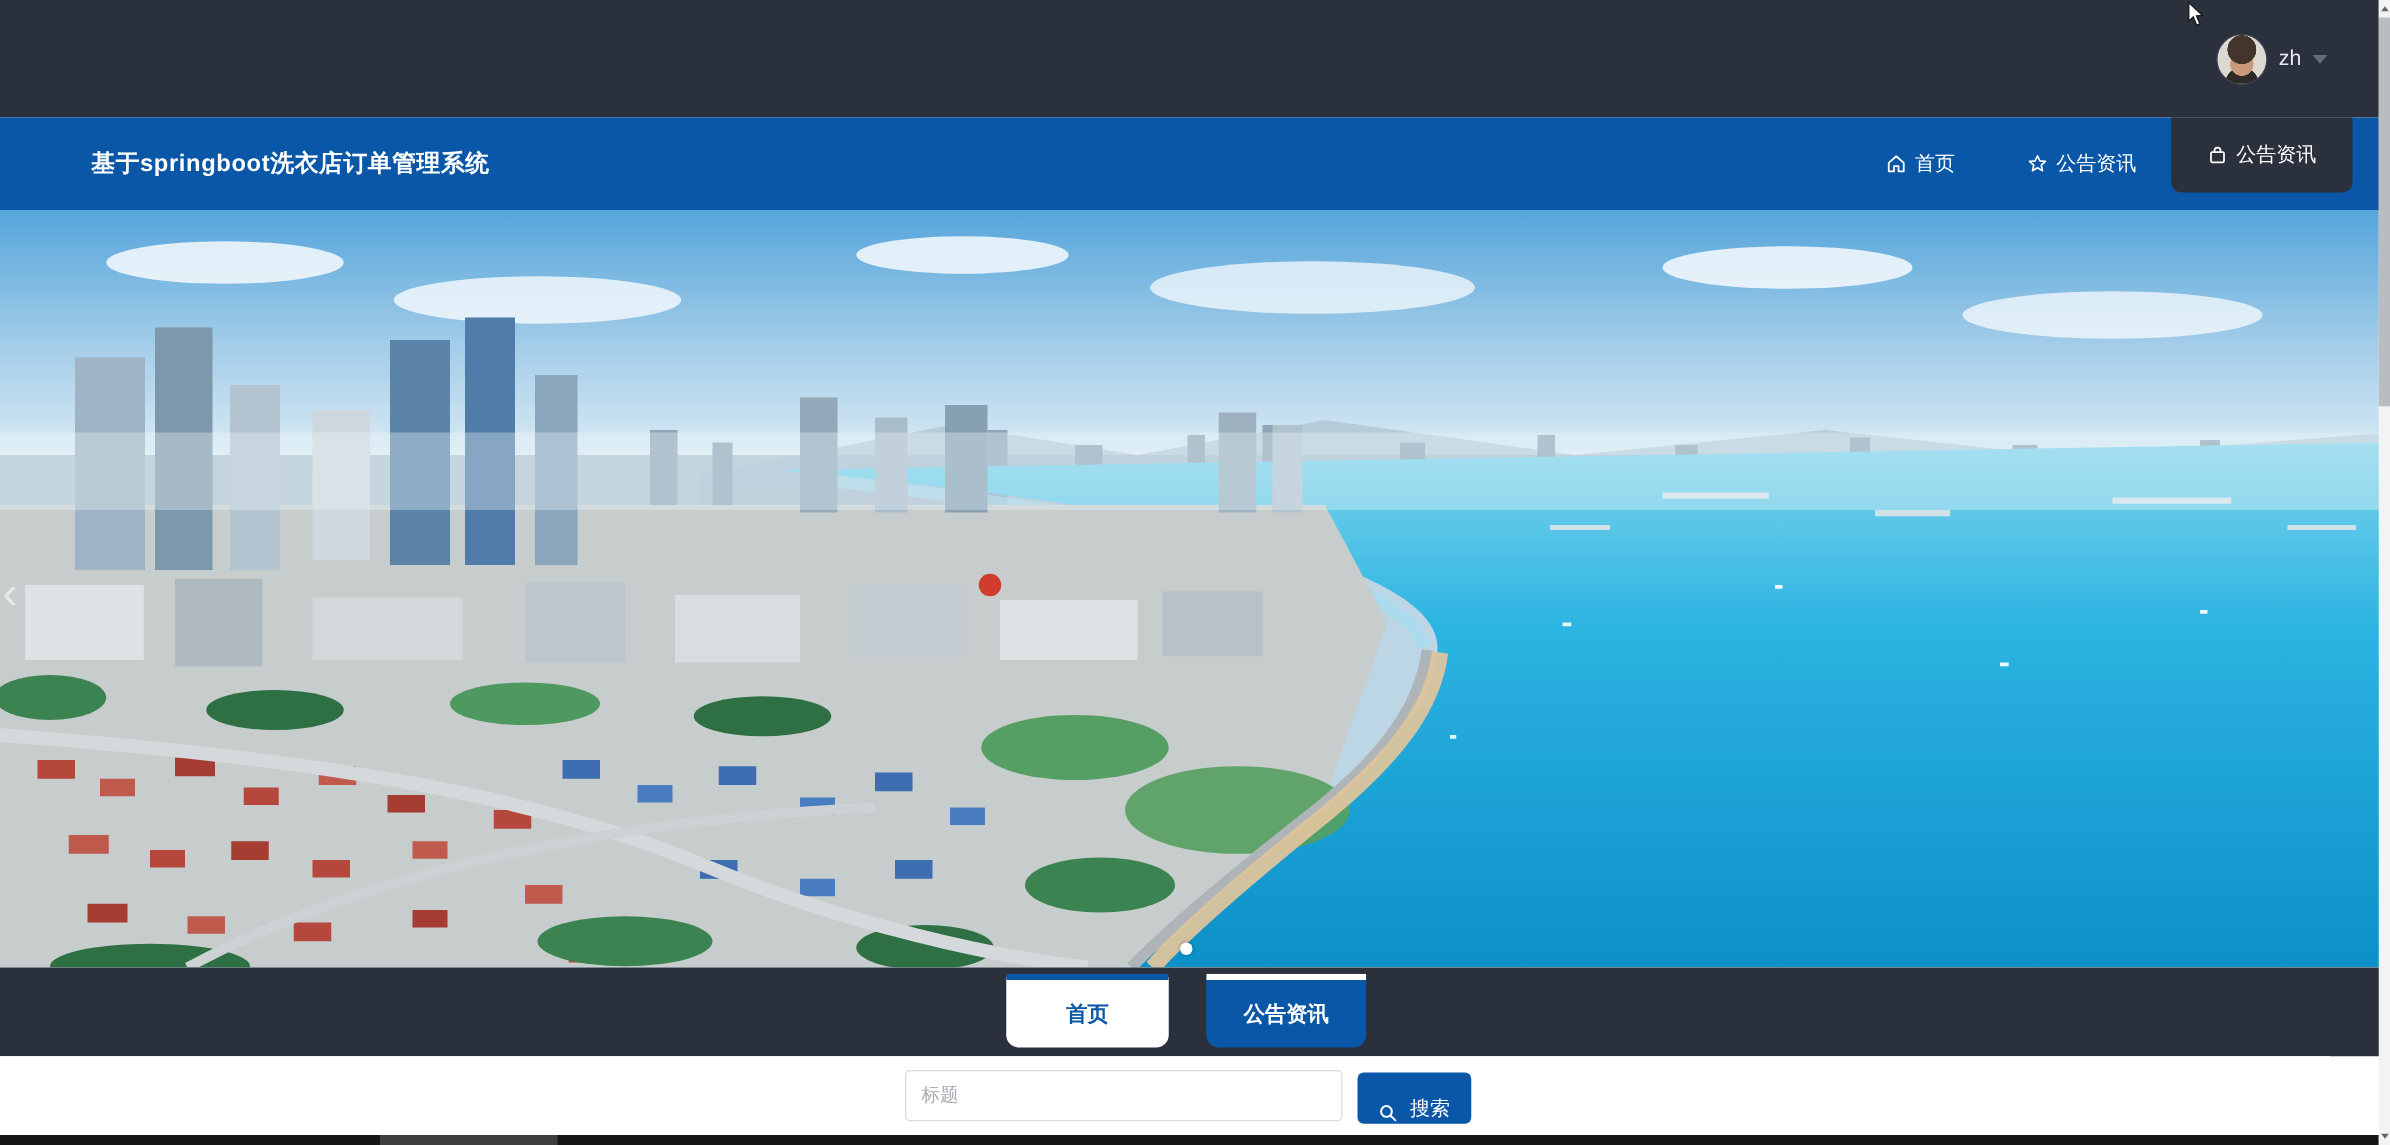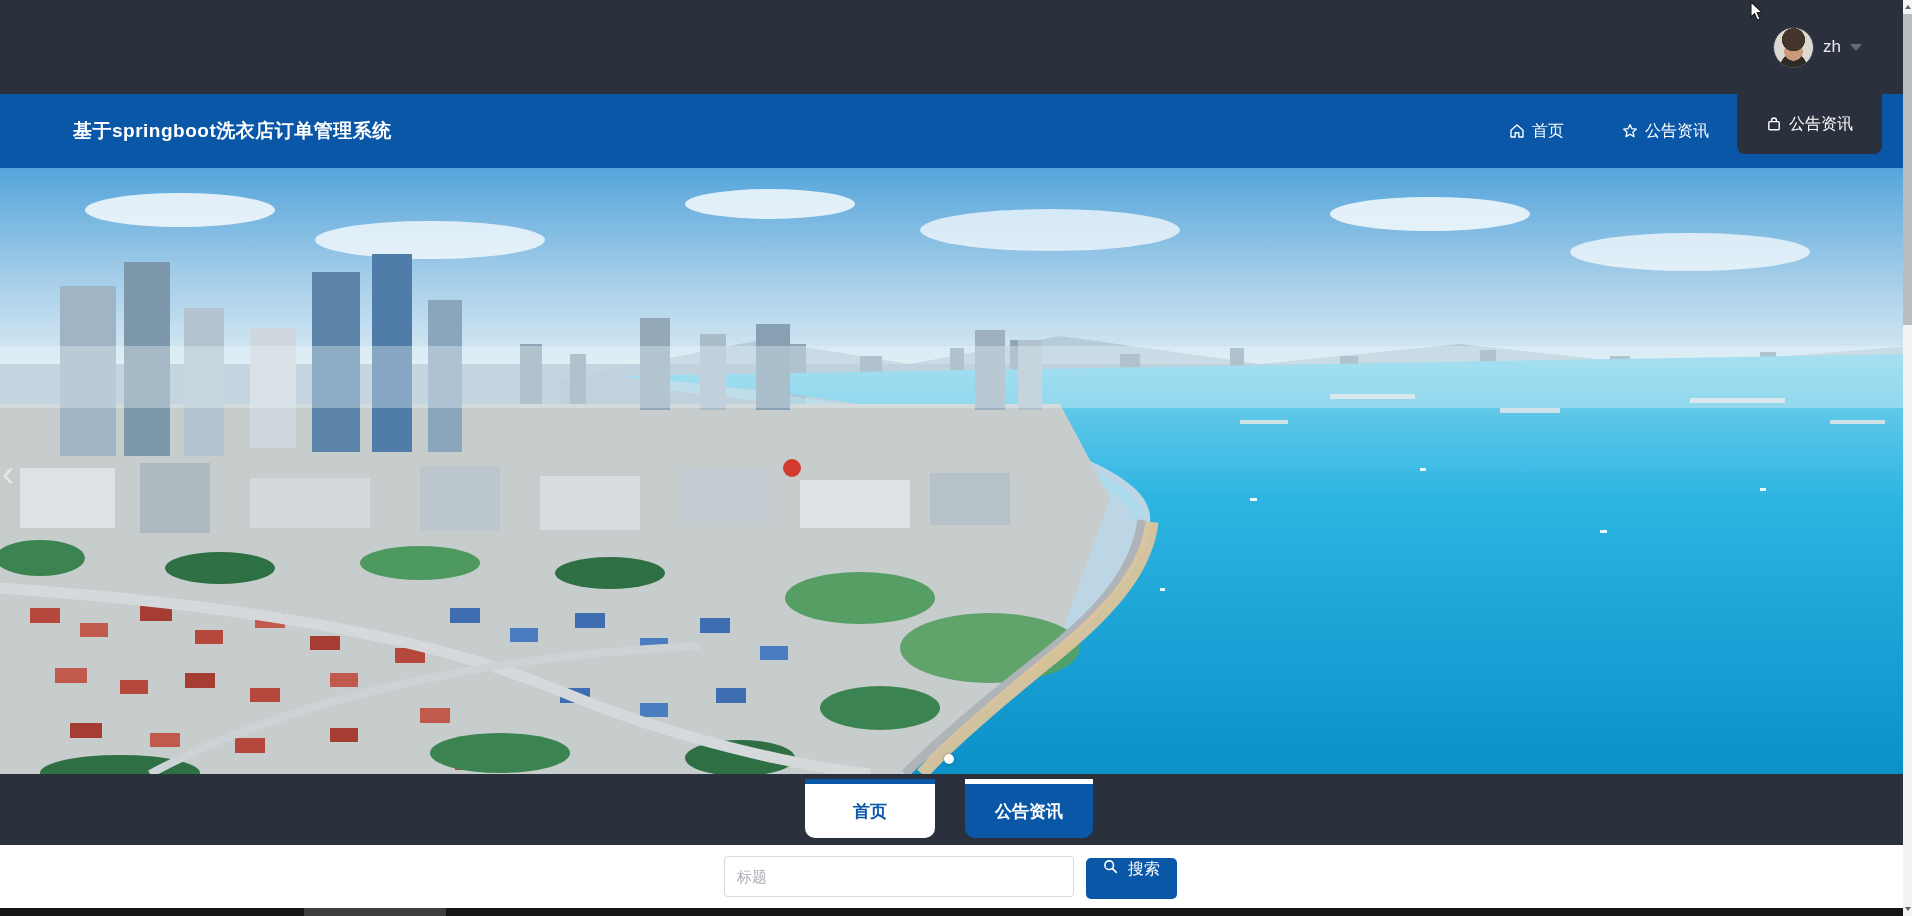--- a/index.html
+++ b/index.html
@@ -48,21 +48,21 @@
   
   .search-section{position:absolute;left:0;top:845px;width:1864px;height:63px;background:#fff;}
   .search-input{
     position:absolute;left:724px;top:11px;width:350px;height:41px;box-sizing:border-box;
     border:1px solid #d6dae1;border-radius:4px;padding:0 12px;font-size:15px;color:#333;
     font-family:"Liberation Sans","DejaVu Sans",sans-serif;outline:none;
   }
   .search-input::placeholder{color:#a8abb2;}
   .search-button{
     position:absolute;left:1086px;top:13px;width:91px;height:41px;background:#0a57a8;border:none;
-    border-radius:5px;color:#fff;font-size:16px;display:flex;align-items:flex-start;justify-content:center;
+    border-radius:5px;color:#fff;font-size:16px;display:flex;align-items:flex-end;justify-content:center;
     gap:10px;cursor:pointer;font-family:"Liberation Sans","DejaVu Sans",sans-serif;
   }
   
   .bottomstrip{position:absolute;left:0;top:908px;width:1912px;height:8px;background:#161616;}
   .strip-seg{position:absolute;left:304px;top:0;width:142px;height:8px;background:#3e3e3e;}
   
   .scrollbar{position:absolute;right:0;top:0;width:9px;height:916px;background:#f1f3f4;}
   .sb-btn{position:absolute;left:0;width:9px;height:14px;background:#f1f3f4;display:flex;align-items:center;justify-content:center;cursor:pointer;}
   .sb-up{top:0;}
   .sb-down{bottom:0;}

